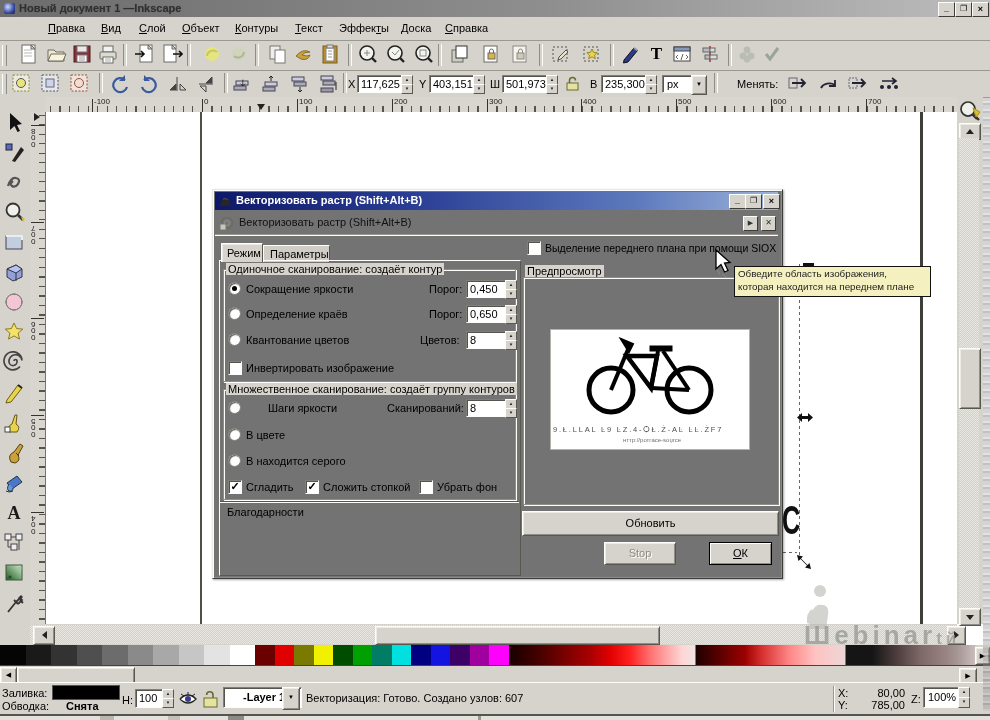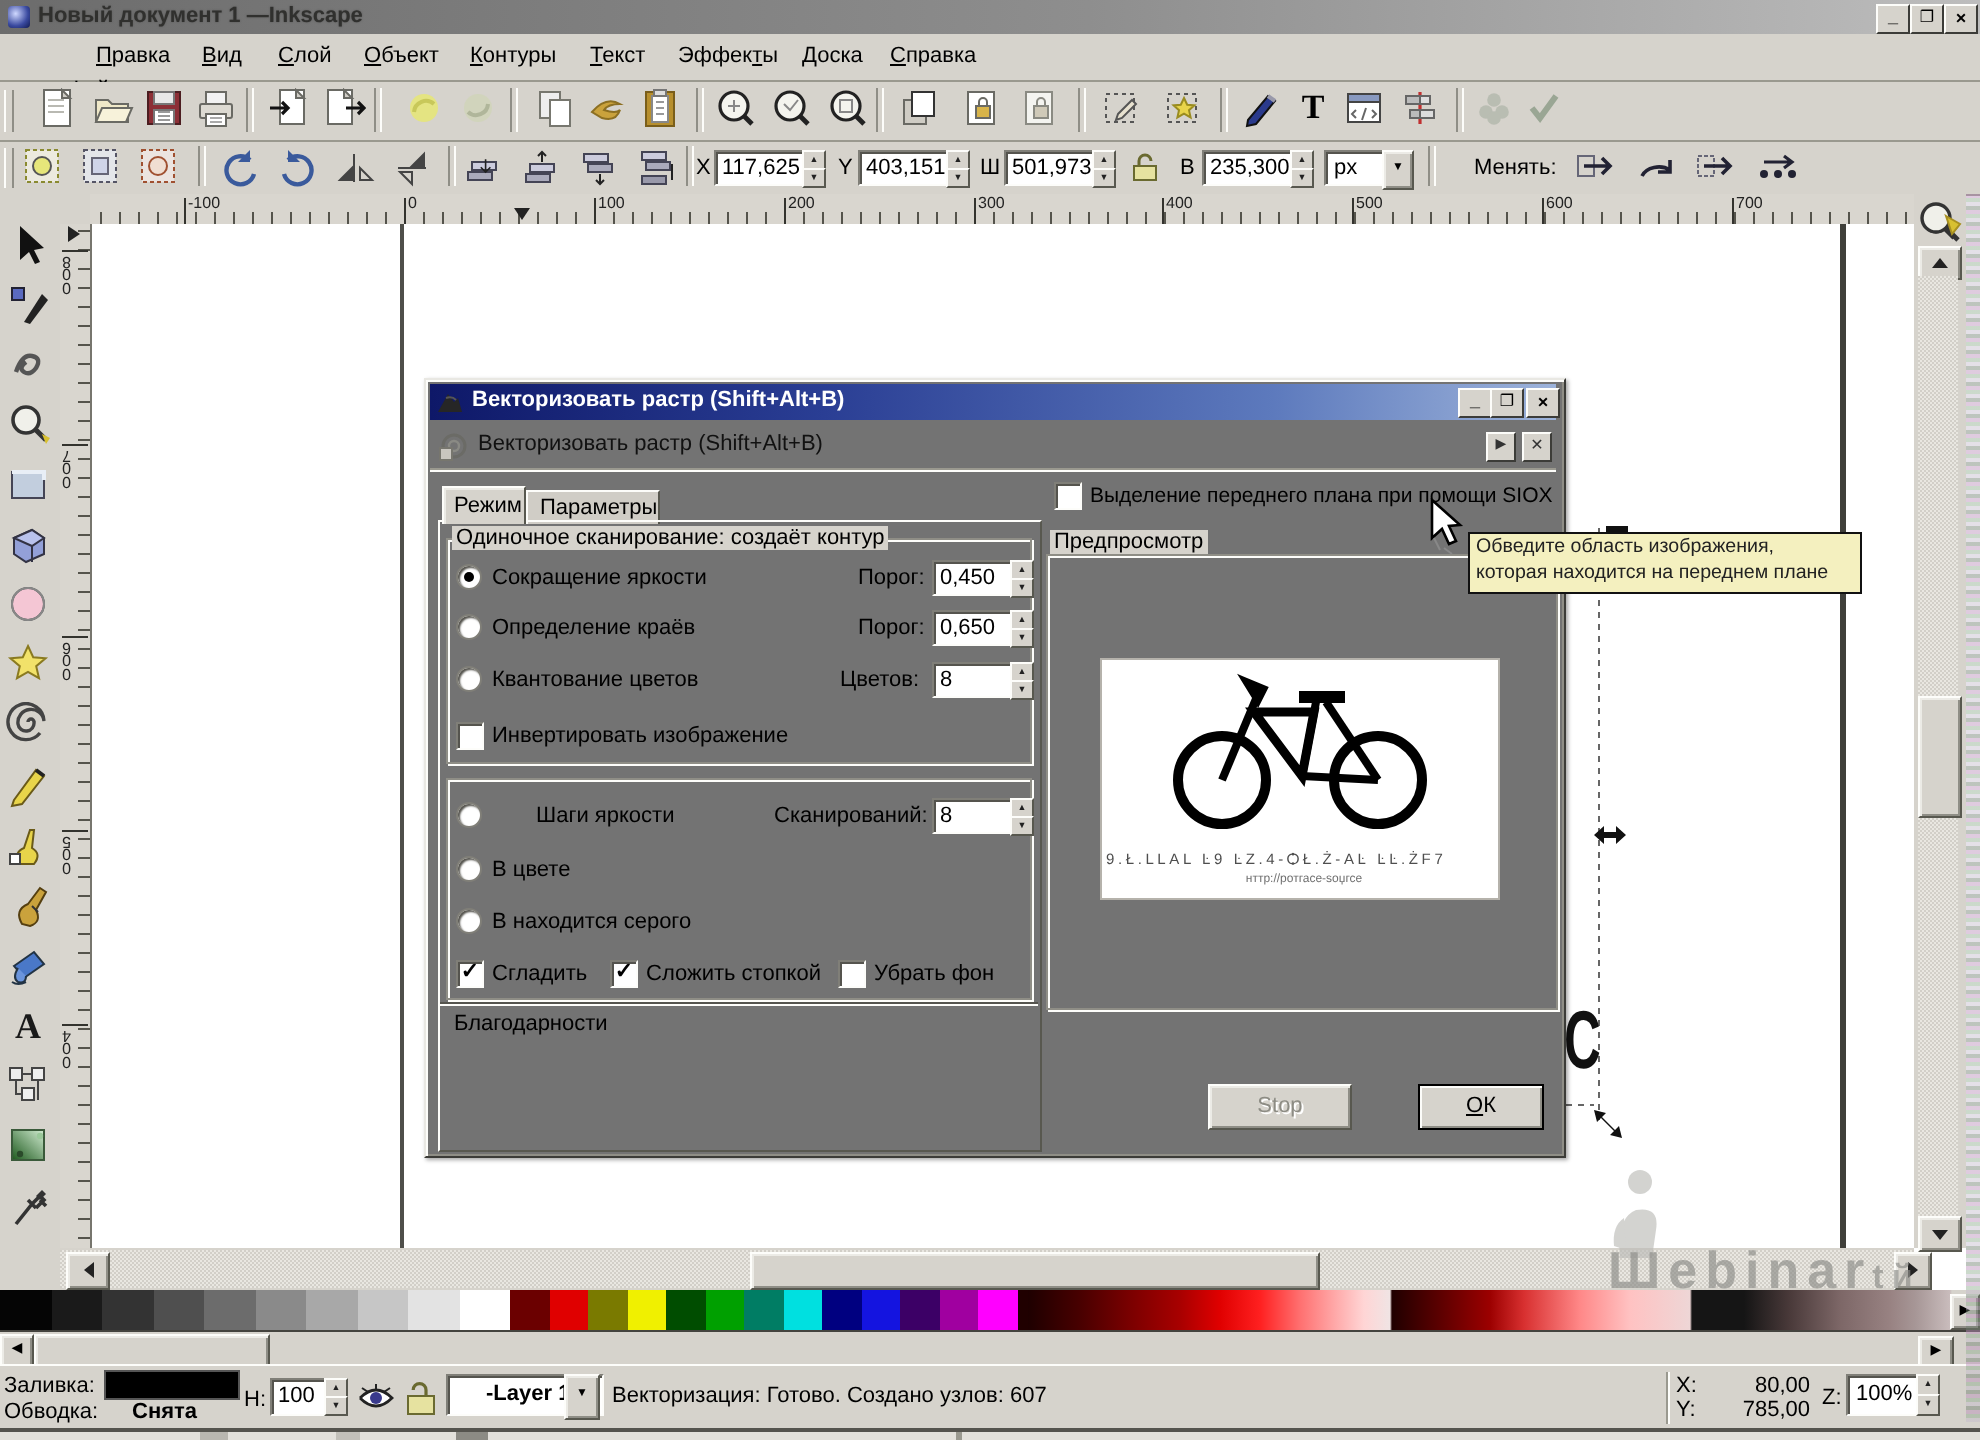--- a/index.html
+++ b/index.html
@@ -568,20 +568,21 @@
  <div class="lbl" style="left:207px;top:144px;">Цветов:</div>
  <div class="field abs" style="left:253px;top:141px;width:38px;height:16px;font-size:11px;line-height:16px;padding-left:3px;">8</div>
  <div class="spin" style="left:292px;top:141px;height:18px;">
       <div style="top:0;">▲</div>
       <div style="top:9px;">▼</div>
     </div>
  <div class="cb" style="left:15px;top:171px;"></div>
  <div class="lbl" style="left:33px;top:172px;">Инвертировать изображение</div>
 
  <div class="abs groove" style="left:10px;top:199px;width:291px;height:109px;"></div>
+ <div class="abs gbg" style="left:13px;top:193px;font-size:11px;padding:0 2px;white-space:nowrap;">Множественное сканирование: создаёт группу контуров</div>
  <div class="radio" style="left:15px;top:211px;"></div>
  <div class="lbl" style="left:33px;top:212px;margin-left:22px;">Шаги яркости</div>
  <div class="lbl" style="left:174px;top:212px;">Сканирований:</div>
  <div class="field abs" style="left:253px;top:209px;width:38px;height:16px;font-size:11px;line-height:16px;padding-left:3px;">8</div>
  <div class="spin" style="left:292px;top:209px;height:18px;">
       <div style="top:0;">▲</div>
       <div style="top:9px;">▼</div>
     </div>
  <div class="radio" style="left:15px;top:238px;"></div>
  <div class="lbl" style="left:33px;top:239px;">В цвете</div>
@@ -613,20 +614,21 @@
     <path d="M107 21 L100 58" stroke-width="4"></path>
     <path d="M100 58 L138 60" stroke-width="4"></path>
     <path d="M112 21 L138 60" stroke-width="4"></path>
     <rect x="99" y="16" width="22" height="5" fill="#000"></rect>
    </g>
   </svg>
   <div class="abs" style="left:2px;top:95px;width:195px;font-size:7.5px;color:#4e4e4e;letter-spacing:1.8px;white-space:nowrap;overflow:hidden;">9.Ł.LLAL Ŀ9 ĿZ.4-ѺŁ.Ż-AĿ ĿĿ.ŻF7</div>
   <div class="abs" style="left:36px;top:107px;width:130px;font-size:6px;color:#707070;text-align:center;">нттр://ротгасе-ѕоџгсе</div>
  </div>
 
+ <div class="btn" style="left:309px;top:321px;width:255px;height:23px;font-size:11px;line-height:22px;">Обновить</div>
 
  <div class="btn" style="left:391px;top:352px;width:70px;height:21px;font-size:11px;line-height:20px;color:#8d8c84;text-shadow:1px 1px 0 #fff;">Stop</div>
  <div class="btn" style="left:496px;top:352px;width:61px;height:21px;font-size:11px;line-height:20px;border-color:#000;box-shadow:inset 1px 1px 0 #fdfdfa,inset -1px -1px 0 #8f8e86;"><u>О</u>К</div>
 </div>
 
 <div class="abs" id="tooltip" style="left:734px;top:266px;width:189px;height:27px;background:#f4f0bf;border:1px solid #111;font-size:9.8px;color:#222;padding:1px 3px;line-height:12.5px;white-space:nowrap;overflow:hidden;">Обведите область изображения,<br>которая находится на переднем плане</div>
 
 <svg class="abs" style="left:713px;top:249px;" width="22" height="30" viewBox="0 0 22 30">
  <path d="M3 1 L3 20 L8 15.5 L11.5 23 L15 21.5 L11.5 14 L17 13.5 Z" fill="#fff" stroke="#000" stroke-width="1.3"></path>
  <path d="M4 20 L7 26 M9 25 l4 3" stroke="#888" stroke-width="1" fill="none"></path>

